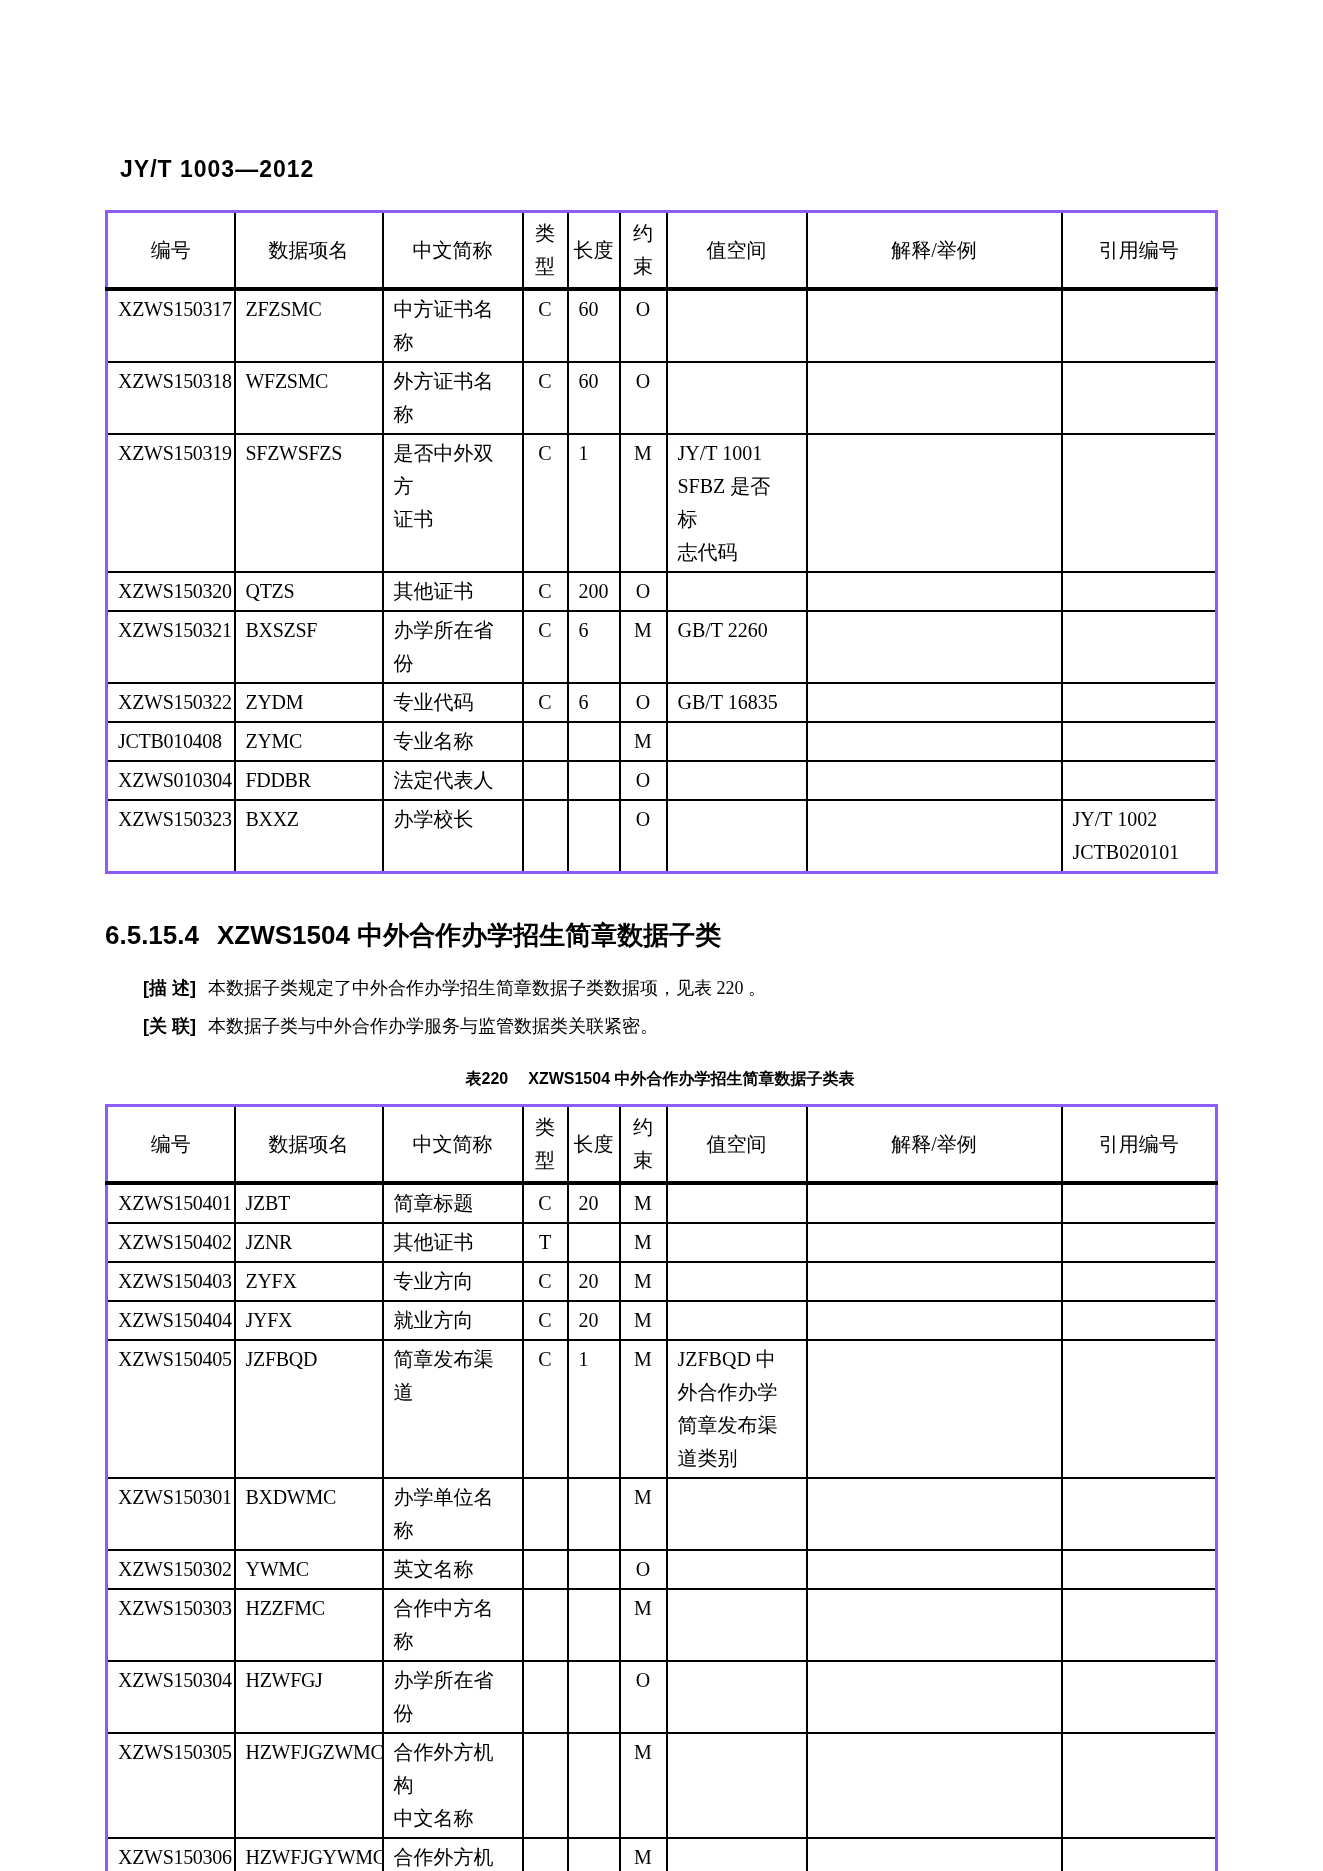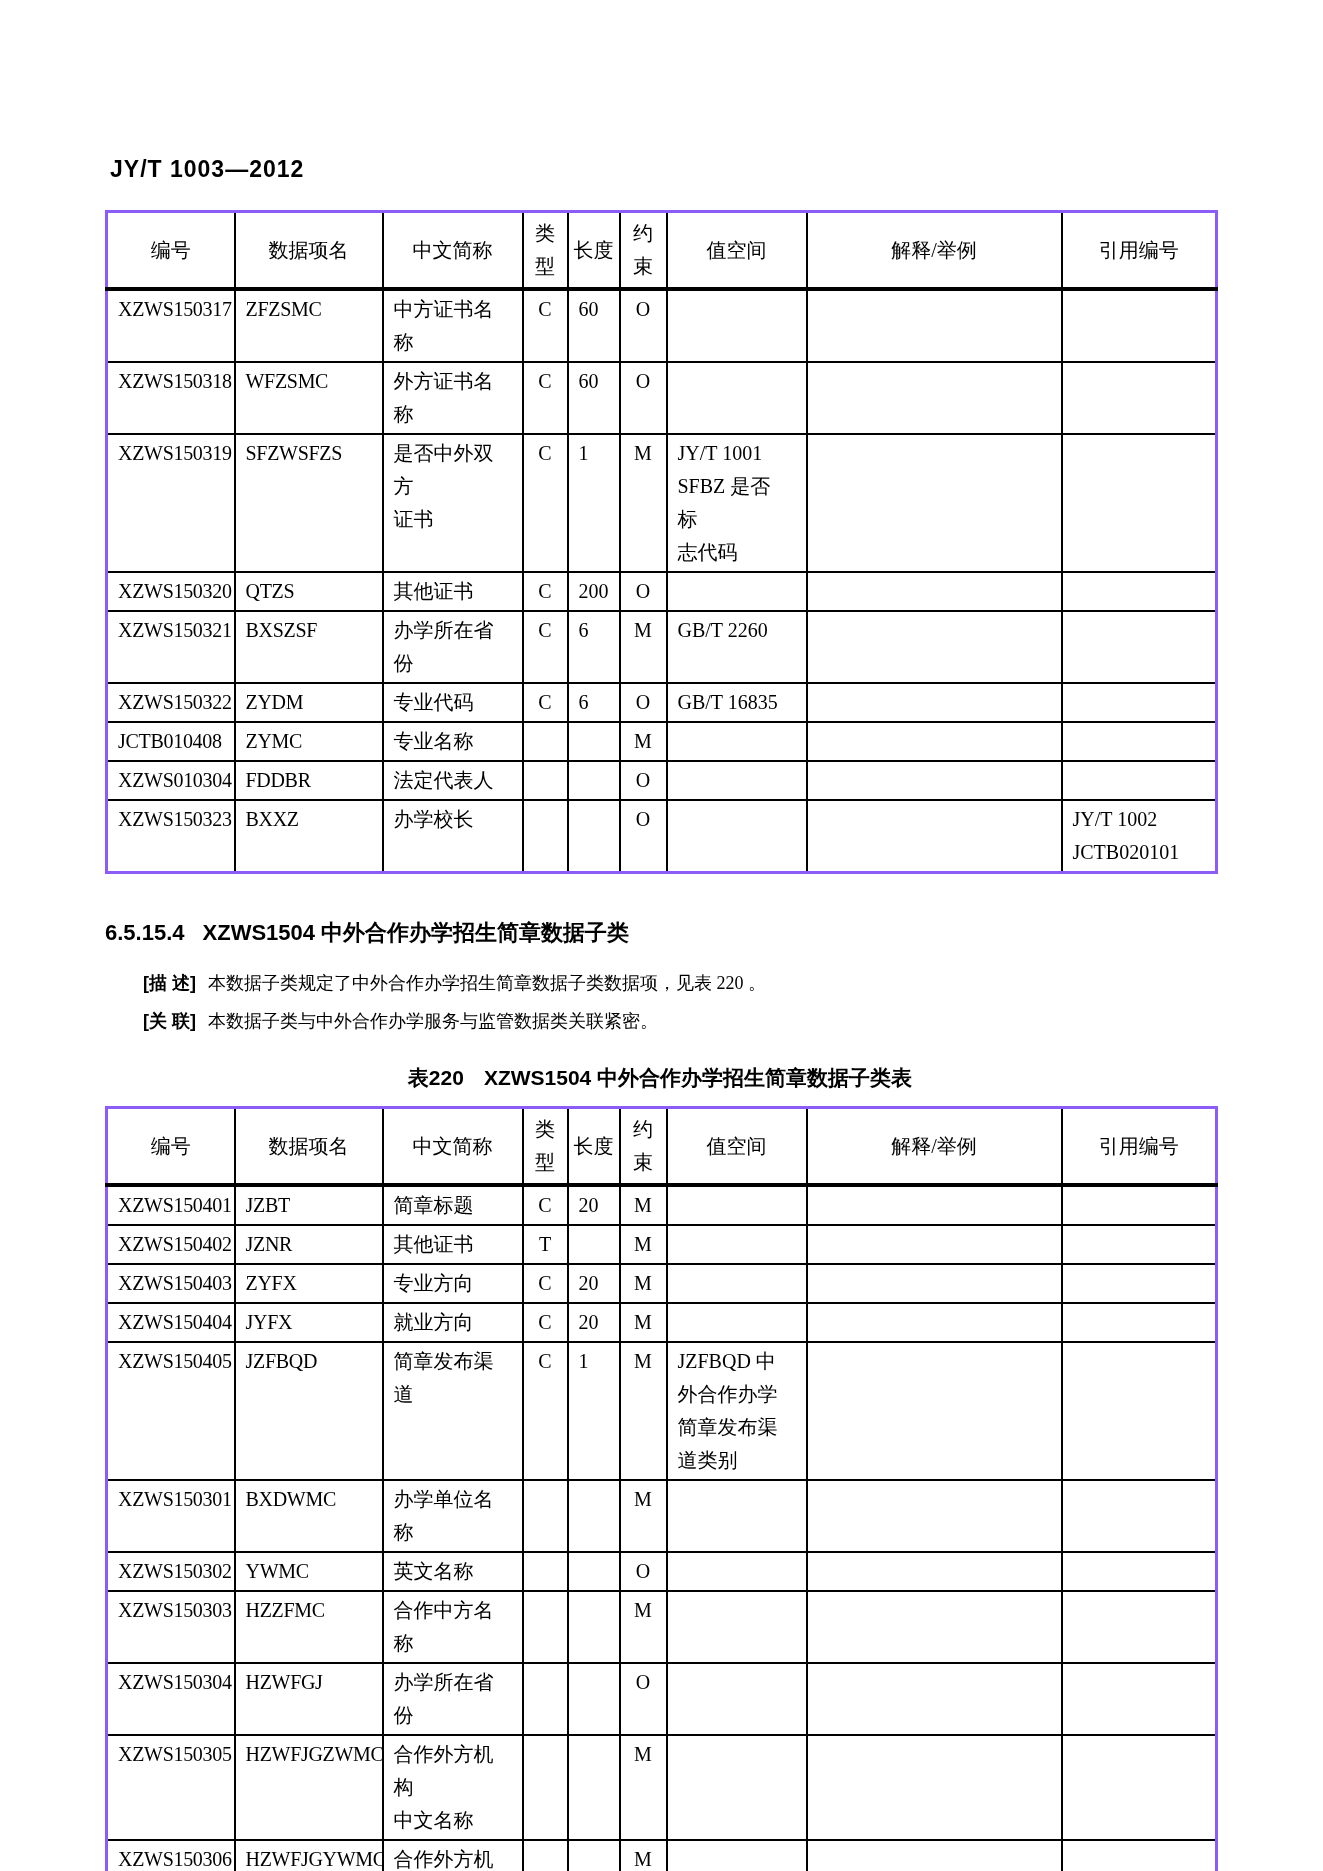--- a/index.html
+++ b/index.html
@@ -3,21 +3,21 @@
 <meta charset="utf-8">
 <style>
   * { margin:0; padding:0; box-sizing:border-box; }
   html,body { background:#ffffff; }
   body {
     width:1323px; height:1871px; position:relative;
     font-family:"Liberation Serif","DejaVu Serif",serif;
     color:#000; overflow:hidden;
   }
   .doc-code {
-    position:absolute; left:110px; top:156px;
+    position:absolute; left:120px; top:156px;
     font-family:"Liberation Sans","DejaVu Sans",sans-serif;
     font-weight:bold; font-size:23px; letter-spacing:1px;
   }
   .content { position:absolute; left:105px; top:210px; width:1110px; }
 
   table.dtable {
     border-collapse:collapse; width:1110px; table-layout:fixed;
     border:3px solid #8b5cf6;
   }
   table.dtable th, table.dtable td {
@@ -35,33 +35,33 @@
   }
   td.col0, td.col1 {
     font-size:18px; letter-spacing:-0.3px; white-space:nowrap;
   }
   td.col3, td.col5 { text-align:center; padding:2px 4px; }
   td.col4 { padding-right:12px; }
 
   .sec-heading {
     margin-top:44px;
     font-family:"Liberation Sans","DejaVu Sans",sans-serif;
-    font-weight:bold; font-size:22px;
+    font-weight:bold; font-size:26px;
   }
   .sec-heading .sec-no { margin-right:18px; }
   .para { margin-top:20px; margin-left:38px; font-size:18px; line-height:30px; }
   .para.rel { margin-top:8px; }
   .para .plabel {
     font-family:"Liberation Sans","DejaVu Sans",sans-serif;
     font-weight:bold; margin-right:12px;
   }
   .tbl-caption {
     margin-top:28px; text-align:center;
     font-family:"Liberation Sans","DejaVu Sans",sans-serif;
-    font-weight:bold; font-size:21px;
+    font-weight:bold; font-size:16px;
   }
   .tbl-caption .cap-no { margin-right:20px; }
   .table2 { margin-top:14px; }
 </style>
 </head>
 <body>
 
 <div class="page">
 
   <div class="doc-code">JY/T 1003—2012</div>

